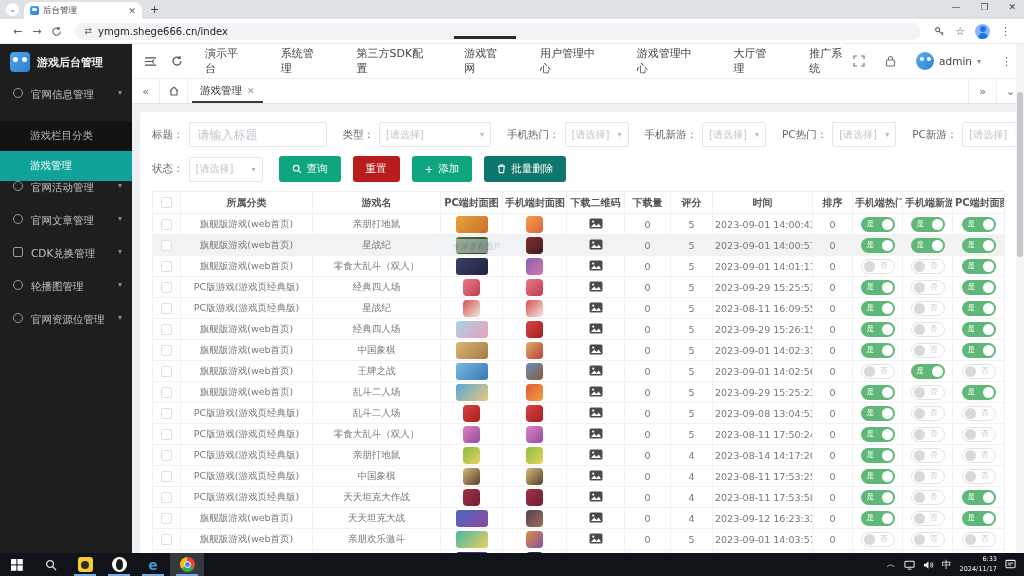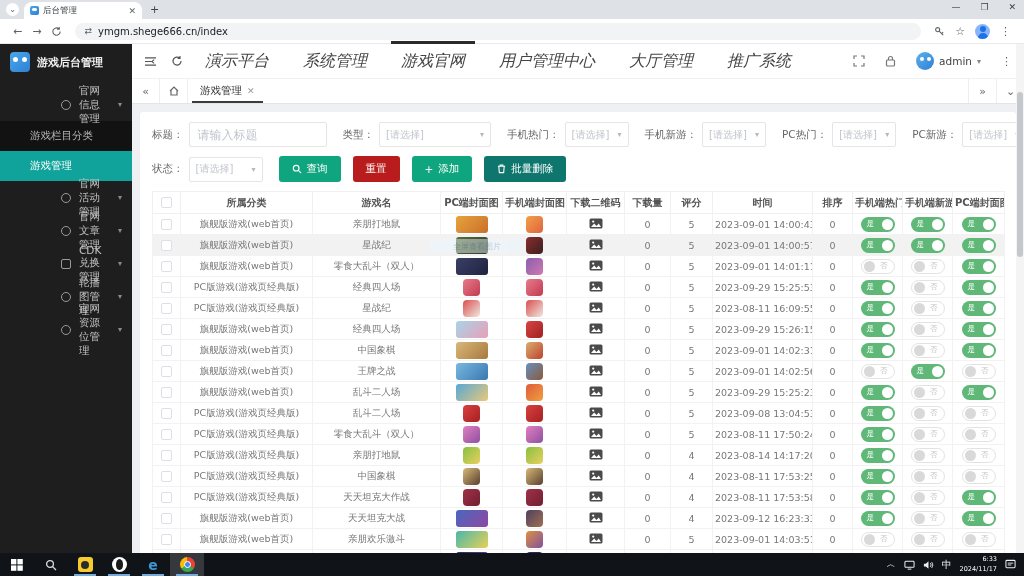--- a/index.html
+++ b/index.html
@@ -30,36 +30,36 @@
   .app { display:flex; height:509px; }
 
   
   .sidebar { width:132px; background:#1e1e1e; flex-shrink:0; color:#c8c8c8; font-size:10.5px; }
   .logo-row { height:36px; display:flex; align-items:center; gap:7px; padding:0 10px; }
   .logo-icon { width:20px; height:20px; border-radius:4px; background:linear-gradient(135deg,#4aa8e8,#2f7fd6); position:relative; }
   .logo-icon::before { content:''; position:absolute; left:3px; top:5px; width:5px; height:5px; border-radius:50%; background:#fff; }
   .logo-icon::after  { content:''; position:absolute; right:3px; top:5px; width:5px; height:5px; border-radius:50%; background:#fff; }
   .logo-text { color:#f0f0f0; font-weight:bold; font-size:11px; }
   .menu { margin-top:8px; }
-  .menu-item { height:33px; display:flex; align-items:center; padding:0 10px 0 13px; gap:8px; color:#c2c2c2;margin-left:48px; }
+  .menu-item { height:33px; display:flex; padding:0 10px 0 13px; gap:8px; color:#c2c2c2; }
   .mi-icon { width:10px; height:10px; border:1px solid #9a9a9a; flex-shrink:0; }
   .mi-icon.round { border-radius:50%; }
   .mi-icon.square { border-radius:2px; }
   .mi-label { flex:1; }
   .mi-caret { color:#8a8a8a; font-size:8px; }
   .submenu { background:#121212; }
   .submenu-item { height:30px; display:flex; align-items:center; padding-left:30px; color:#b5b5b5; }
   .submenu-item.active { background:#10a39b; color:#fff; }
 
   
   .main { flex:1; min-width:0; display:flex; flex-direction:column; background:#eef0f3; position:relative; }
   .topnav { height:34px; background:#fff; display:flex; align-items:center; padding:0 12px; position:relative; flex-shrink:0; }
   .tn-ic { color:#555; margin-right:14px; display:flex; }
   .tn-items { display:flex; gap:30px; margin-left:6px; }
-  .tn-item { font-size:16px; color:#444; position:relative; padding:10px 2px;font-style:italic; }
+  .tn-item { font-size:11px; color:#444; position:relative; padding:10px 2px; }
   .tn-item.active::before { content:''; position:absolute; top:0; left:-8px; right:-8px; height:3px; background:#2b2b2b; }
   .tn-right { margin-left:auto; display:flex; align-items:center; gap:20px; color:#666; }
   .admin-chip { display:flex; align-items:center; gap:5px; font-size:10.5px; color:#444; }
   .admin-avatar { width:18px; height:18px; border-radius:50%; background:linear-gradient(135deg,#5db2ec,#2f7fd6); position:relative; }
   .admin-avatar::before { content:''; position:absolute; left:3.5px; top:5px; width:4px; height:4px; border-radius:50%; background:#fff; }
   .admin-avatar::after  { content:''; position:absolute; right:3.5px; top:5px; width:4px; height:4px; border-radius:50%; background:#fff; }
   .caret-down { font-size:8px; color:#888; }
   .vdots { font-size:11px; color:#666; }
 
   .tabrow { height:26px; background:#fff; border-top:1px solid #f0f0f0; border-bottom:1px solid #e4e4e4; display:flex; align-items:stretch; flex-shrink:0; }
@@ -227,22 +227,24 @@
             </svg>
         </span>
         <span class="tn-ic">
           <svg width="12" height="12" viewBox="0 0 12 12">
               <path d="M10 6a4 4 0 1 1-1.2-2.8M9 1v2.4H6.6" fill="none" stroke="#555" stroke-width="1.2"></path>
             </svg>
         </span>
         <div class="tn-items" id="tn-items">
             <span class="tn-item">演示平台</span>
             <span class="tn-item">系统管理</span>
+            <span class="tn-item">第三方SDK配置</span>
             <span class="tn-item active">游戏官网</span>
             <span class="tn-item">用户管理中心</span>
+            <span class="tn-item">游戏管理中心</span>
             <span class="tn-item">大厅管理</span>
             <span class="tn-item">推广系统</span>
           </div>
         <div class="tn-right">
           <span>
             <svg width="12" height="12" viewBox="0 0 12 12">
                 <path d="M1 4V1h3M8 1h3v3M11 8v3H8M4 11H1V8" fill="none" stroke="#777" stroke-width="1.2"></path>
               </svg>
           </span>
           <span>

